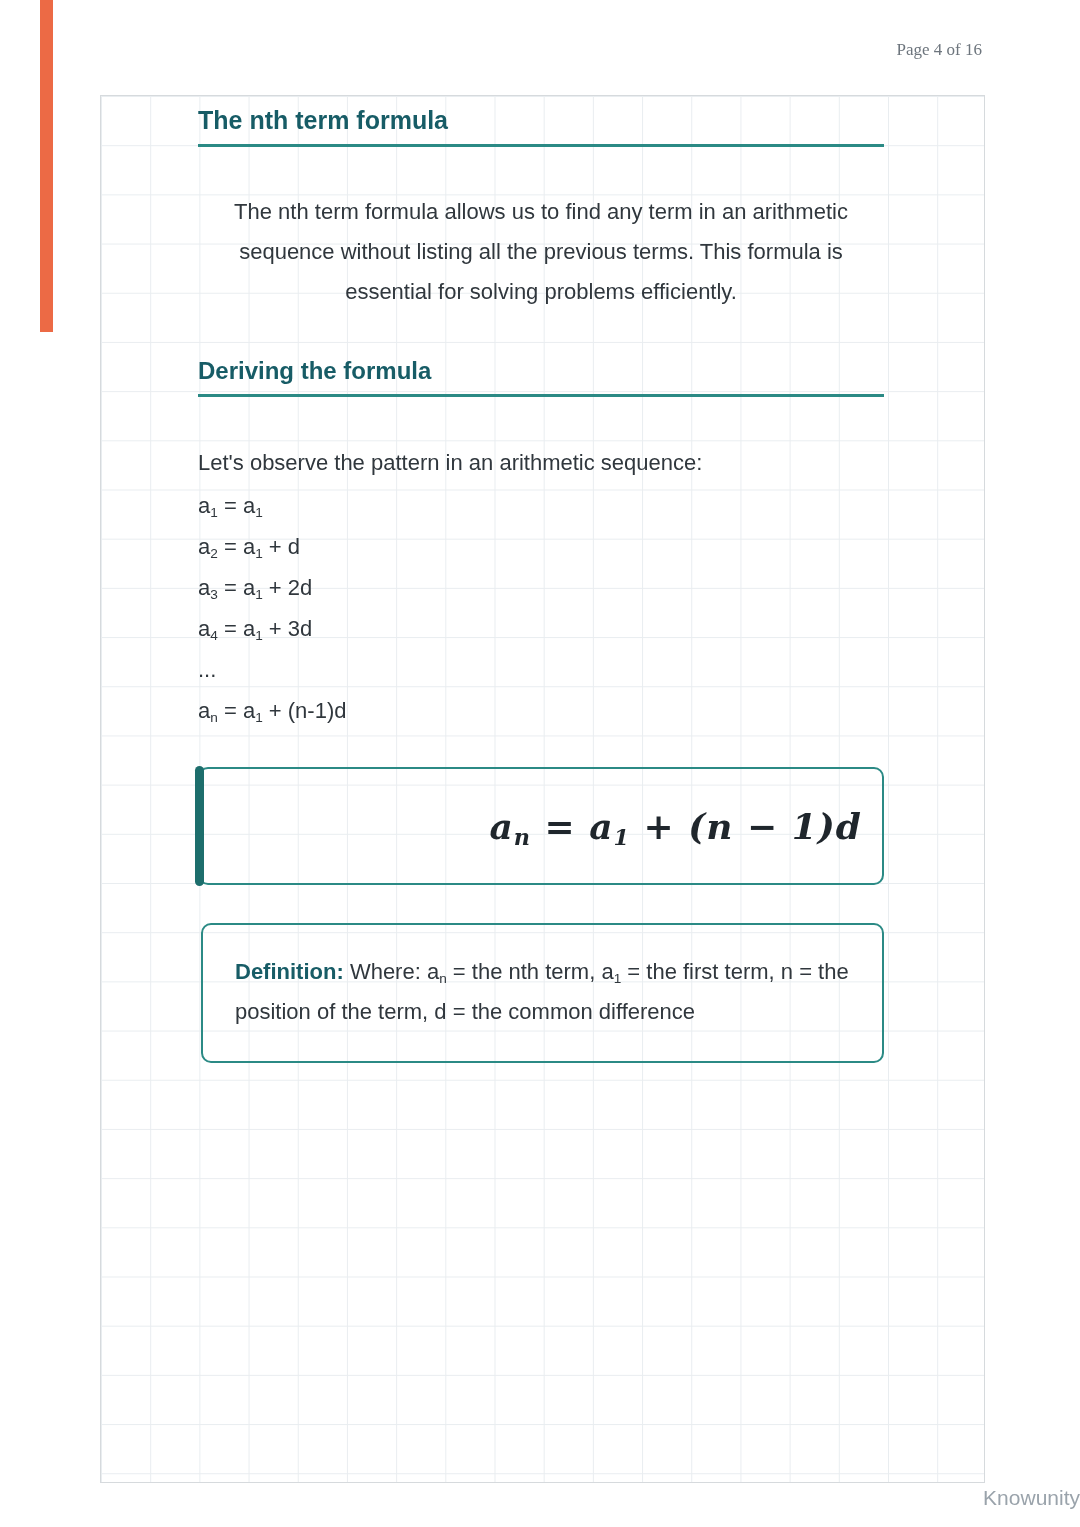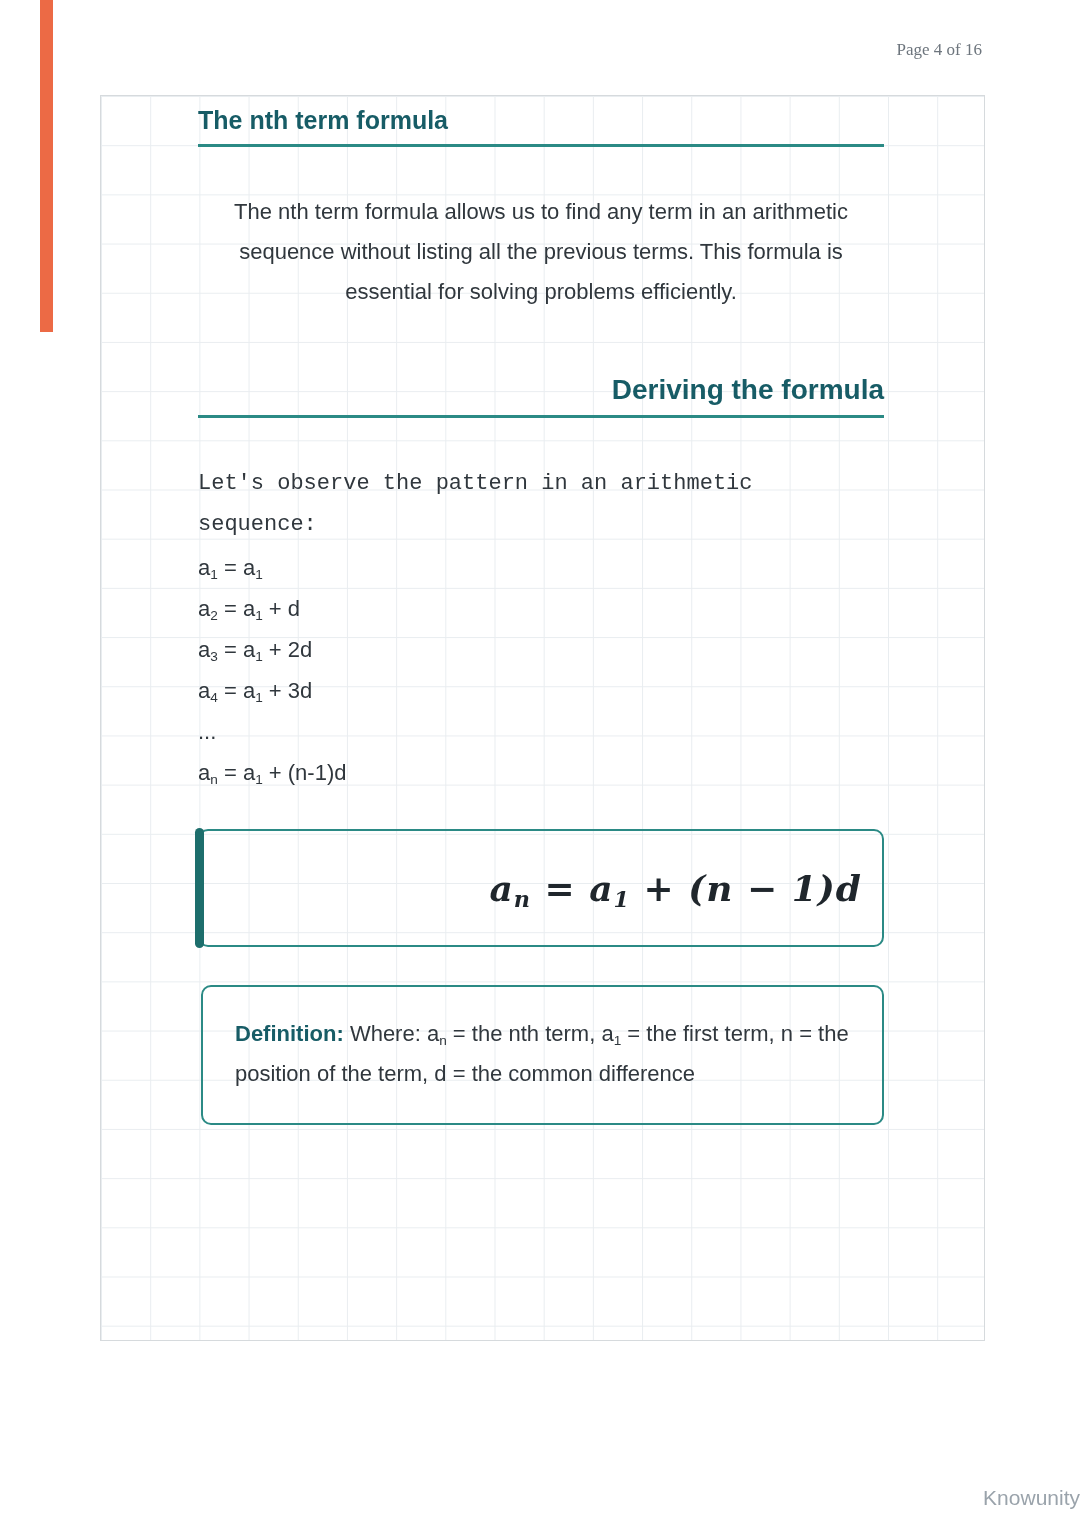--- a/index.html
+++ b/index.html
@@ -31,63 +31,61 @@
     width: 13px;
     height: 332px;
     background: #ec6a45;
   }
 
   .grid-paper {
     position: absolute;
     left: 100px;
     top: 95px;
     width: 885px;
-    height: 1246px;
+    height: 1388px;
     border: 1px solid #d6dadd;
     background-color: #ffffff;
     background-image:
       linear-gradient(to right, #e9edf0 1px, transparent 1px),
       linear-gradient(to bottom, #e9edf0 1px, transparent 1px);
     background-size: 49.2px 49.2px;
     padding: 10px 100px 0 97px;
   }
 
   .section-title {
     font-size: 25px;
     font-weight: 700;
     color: #175c66;
     margin: 0 0 9px;
   }
   .subsection-title {
-    font-size: 28px;
+    font-size: 24px;
     font-weight: 700;
     color: #175c66;
-    margin: 62px 0 9px;
-    text-align: right;
+    margin: 45px 0 9px;
   }
   .rule {
     height: 3px;
     background: #2b8a85;
     border: none;
   }
 
   .lead-para {
     margin: 45px 0 0;
     font-size: 22px;
     line-height: 40px;
     color: #30373d;
     text-align: center;
   }
 
   .sequence-intro {
     margin: 45px 0 2px;
     font-size: 22px;
     line-height: 41px;
     color: #30373d;
-    font-family: Liberation Mono, monospace;
   }
   .seq-line {
     font-size: 22px;
     line-height: 41px;
     color: #30373d;
   }
   sub {
     font-size: 0.62em;
     line-height: 0;
     vertical-align: -0.28em;

